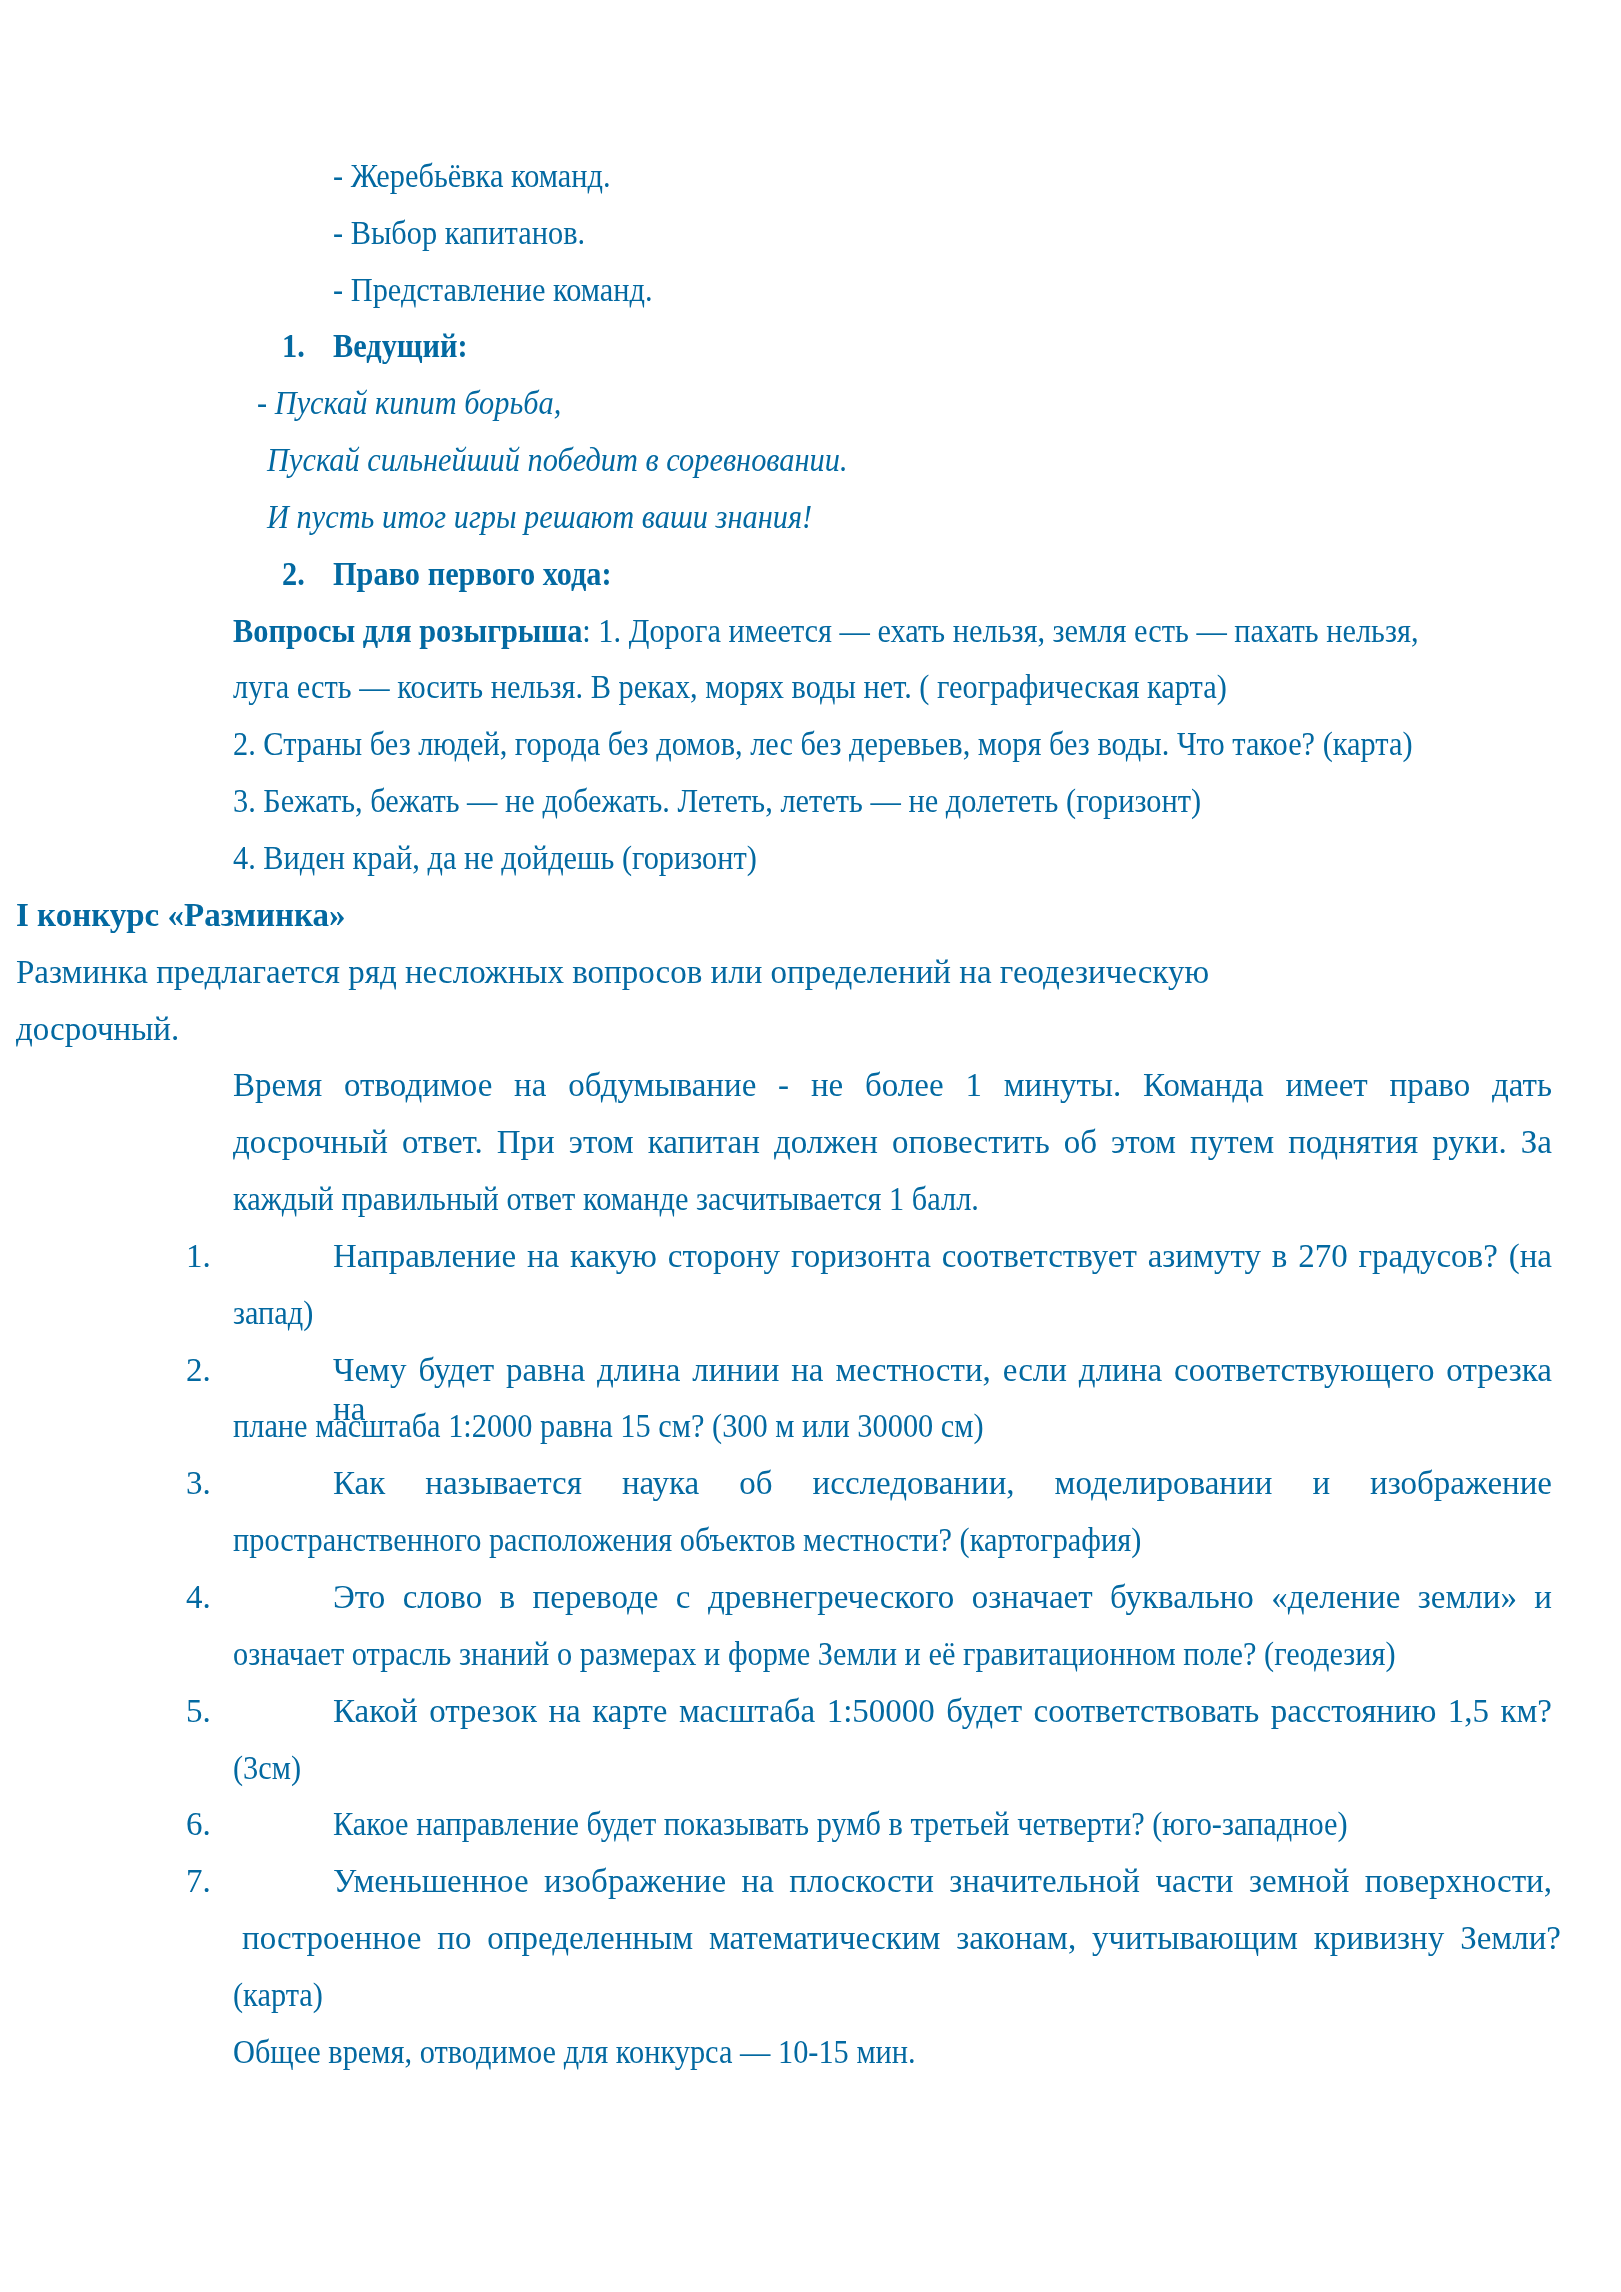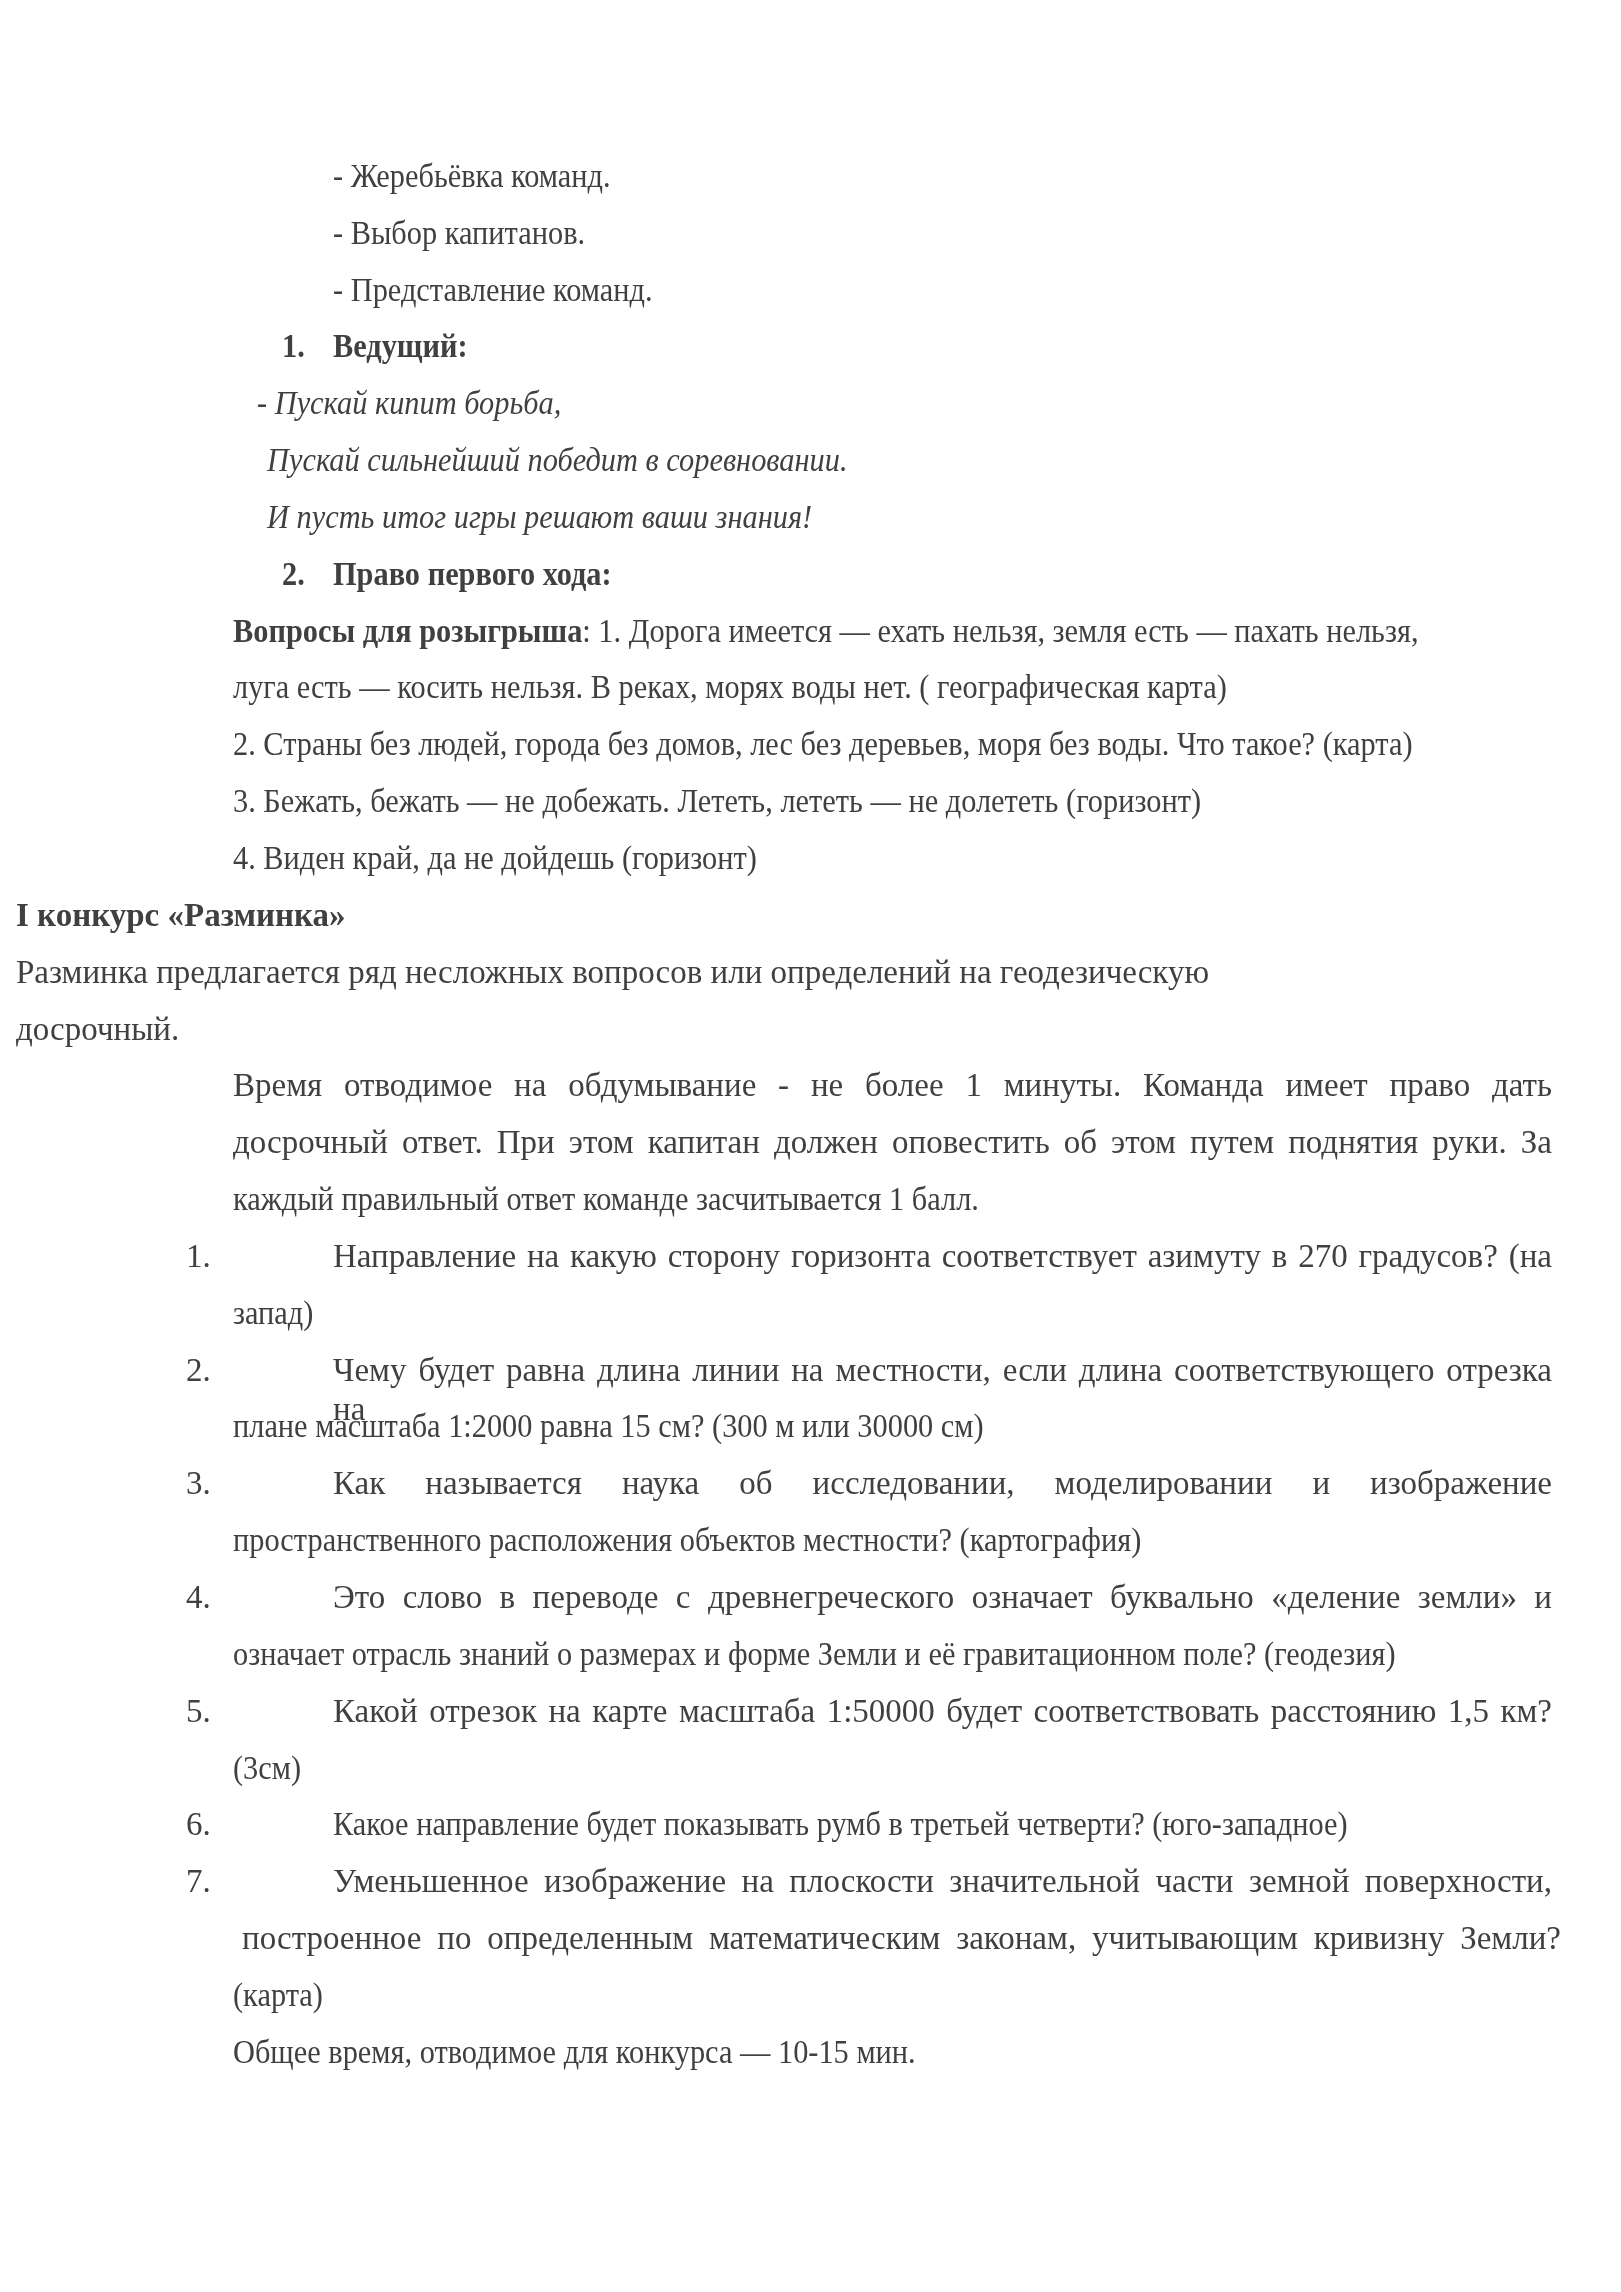--- a/index.html
+++ b/index.html
@@ -1,19 +1,19 @@
 <!DOCTYPE html>
 <html><head>
 <meta charset="utf-8">
 <style>
   html, body { margin: 0; padding: 0; background: #ffffff; }
   body { width: 1621px; height: 2293px; position: relative; overflow: hidden; }
   .page {
     position: absolute; left: 0; top: 0; width: 1621px; height: 2293px;
-    font-family: "Liberation Serif", serif; color: #404040;
+    font-family: "Liberation Serif", serif; color: #0369a1;
   }
   .line {
     position: absolute; white-space: nowrap; font-size: 33px; line-height: 39px;
     transform-origin: left top;
   }
   .squeeze { transform: scaleX(0.92); }
   .b { font-weight: bold; }
   .i { font-style: italic; }
   .just { text-align: justify; text-align-last: justify; white-space: normal; }
   .center { text-align: left; width: 1621px; left: 16px; }

